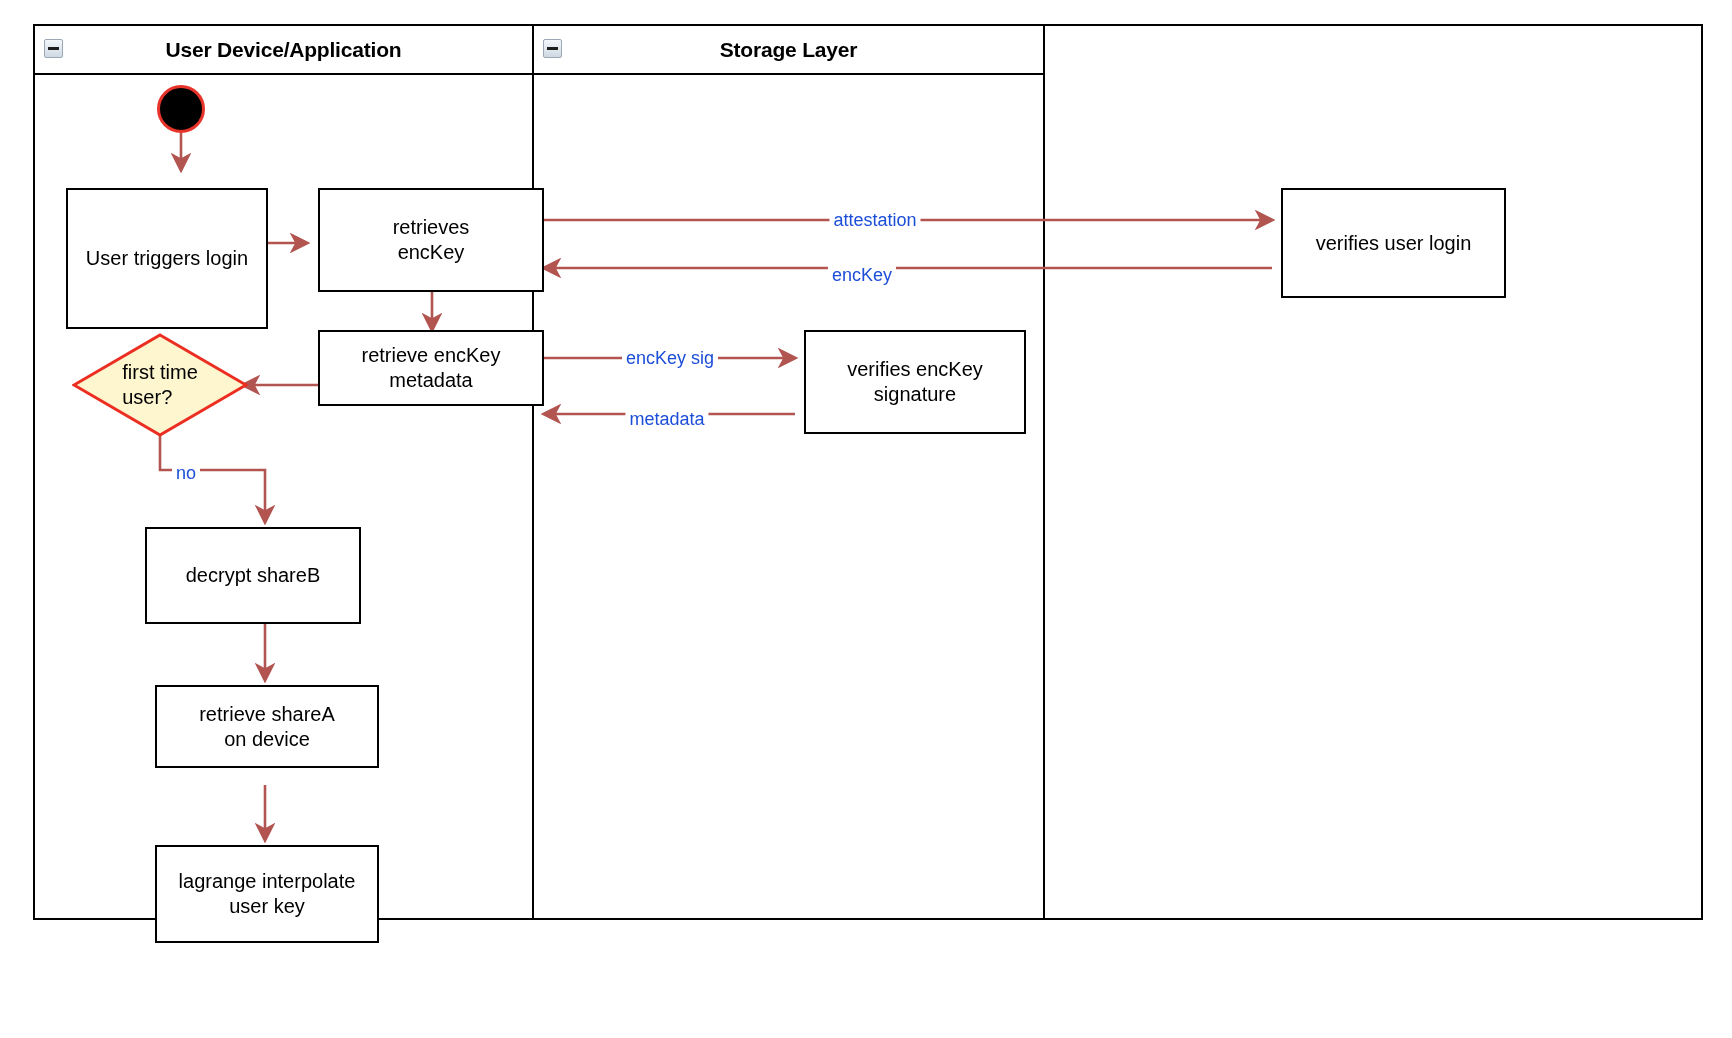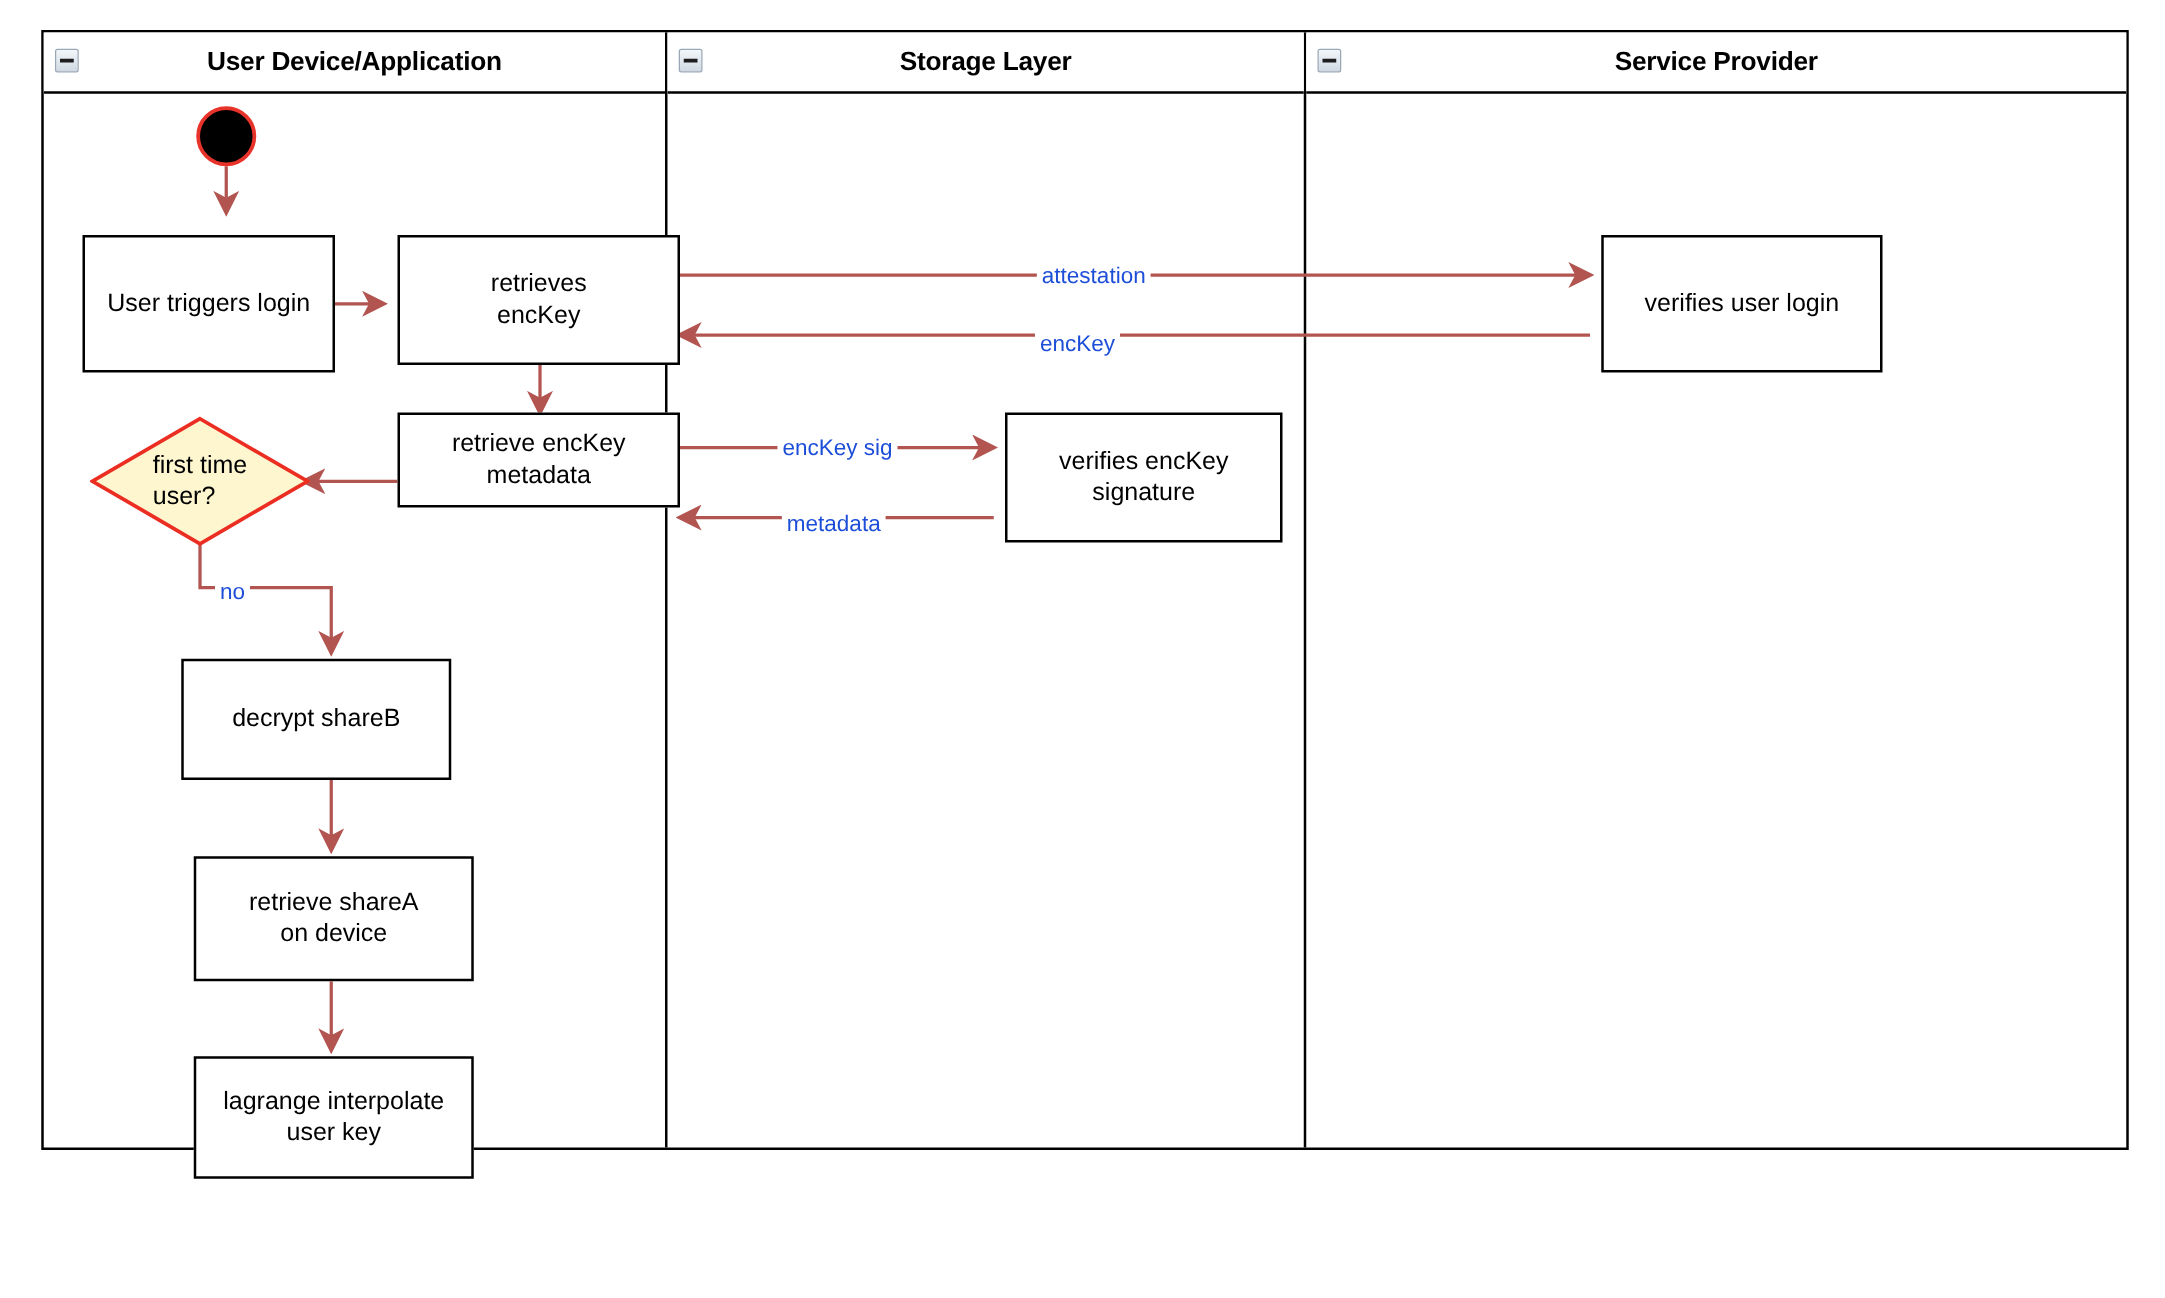--- a/index.html
+++ b/index.html
@@ -166,28 +166,20 @@
 
     <div class="lane" style="left:499px; width:511px;">
       <div class="lane-header">
         <div class="collapse-icon">
             <i></i>
           </div>
         <div class="lane-title">Storage Layer</div>
       </div>
     </div>
 
-    <div class="lane last" style="left:1010px; width:656px;">
-      <div class="lane-header">
-        <div class="collapse-icon">
-            <i></i>
-          </div>
-        <div class="lane-title">Service Provider</div>
-      </div>
-    </div>
 
   </div>
 
   <svg id="edges" viewBox="0 0 1732 1038">
     <defs>
       <marker id="arrow" viewBox="0 0 12 12" refX="10" refY="6" markerWidth="8" markerHeight="8" orient="auto-start-reverse">
         <path d="M 0 0 L 12 6 L 0 12 L 3.2 6 z" fill="#b25450"></path>
       </marker>
     </defs>
     <g stroke="#b25450" stroke-width="2.6" fill="none">
@@ -217,21 +209,21 @@
   </svg>
 
   <div class="edge-label" style="left:875px; top:220px;">attestation</div>
   <div class="edge-label" style="left:862px; top:275px;">encKey</div>
   <div class="edge-label" style="left:670px; top:358px;">encKey sig</div>
   <div class="edge-label" style="left:667px; top:419px;">metadata</div>
   <div class="edge-label" style="left:186px; top:473px;">no</div>
 
   <div class="start-node" style="left:157px; top:85px;"></div>
 
-  <div class="node" style="left:66px; top:188px; width:202px; height:110px;">
+  <div class="node" style="left:66px; top:188px; width:202px; height:141px;">
     <span>User triggers login</span>
   </div>
 
   <div class="node" style="left:318px; top:188px; width:226px; height:104px;">
     <span>retrieves
 encKey</span>
   </div>
 
   <div class="node" style="left:318px; top:330px; width:226px; height:76px;">
     <span>retrieve encKey
@@ -243,21 +235,21 @@
       <polygon points="88,2 174,52 88,102 2,52" fill="#fdf6ce" stroke="#ec2d22" stroke-width="3"></polygon>
     </svg>
     <div class="diamond-label">first time
 user?</div>
   </div>
 
   <div class="node" style="left:145px; top:527px; width:216px; height:97px;">
     <span>decrypt shareB</span>
   </div>
 
-  <div class="node" style="left:155px; top:685px; width:224px; height:100px;">
+  <div class="node" style="left:155px; top:685px; width:224px; height:83px;">
     <span>retrieve shareA
 on device</span>
   </div>
 
   <div class="node" style="left:155px; top:845px; width:224px; height:98px;">
     <span>lagrange interpolate
 user key</span>
   </div>
 
   <div class="node" style="left:804px; top:330px; width:222px; height:104px;">

